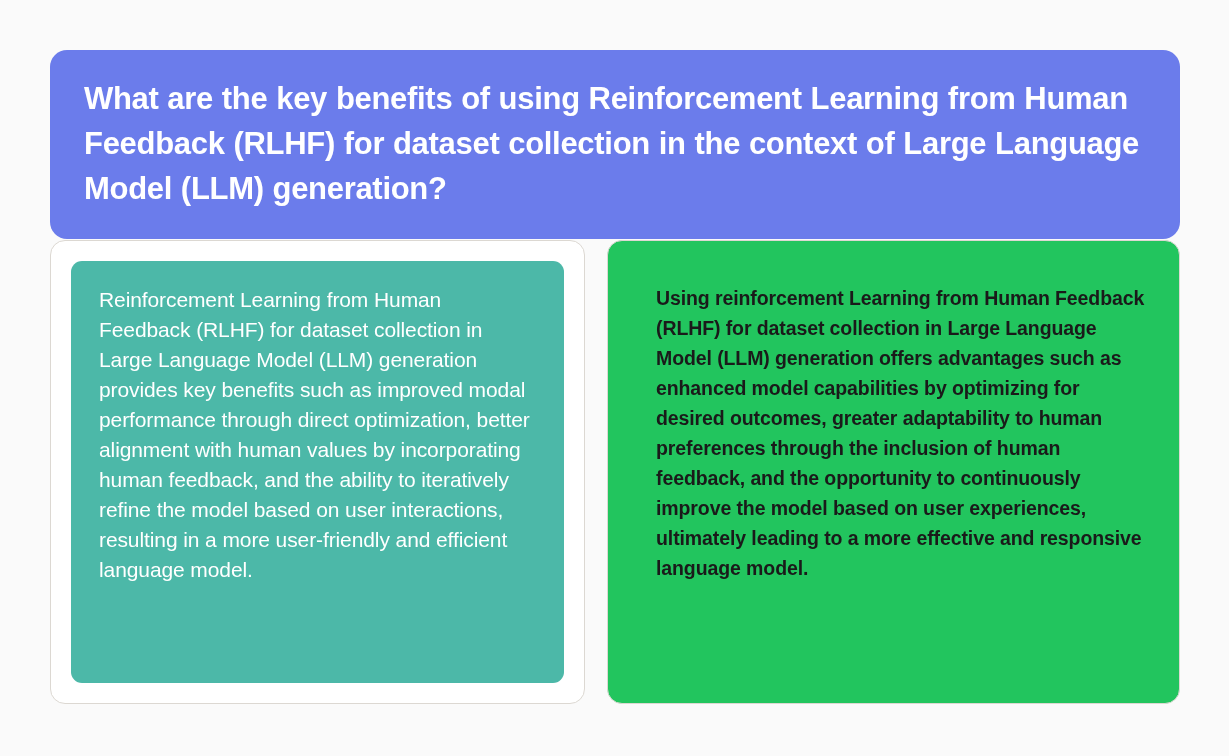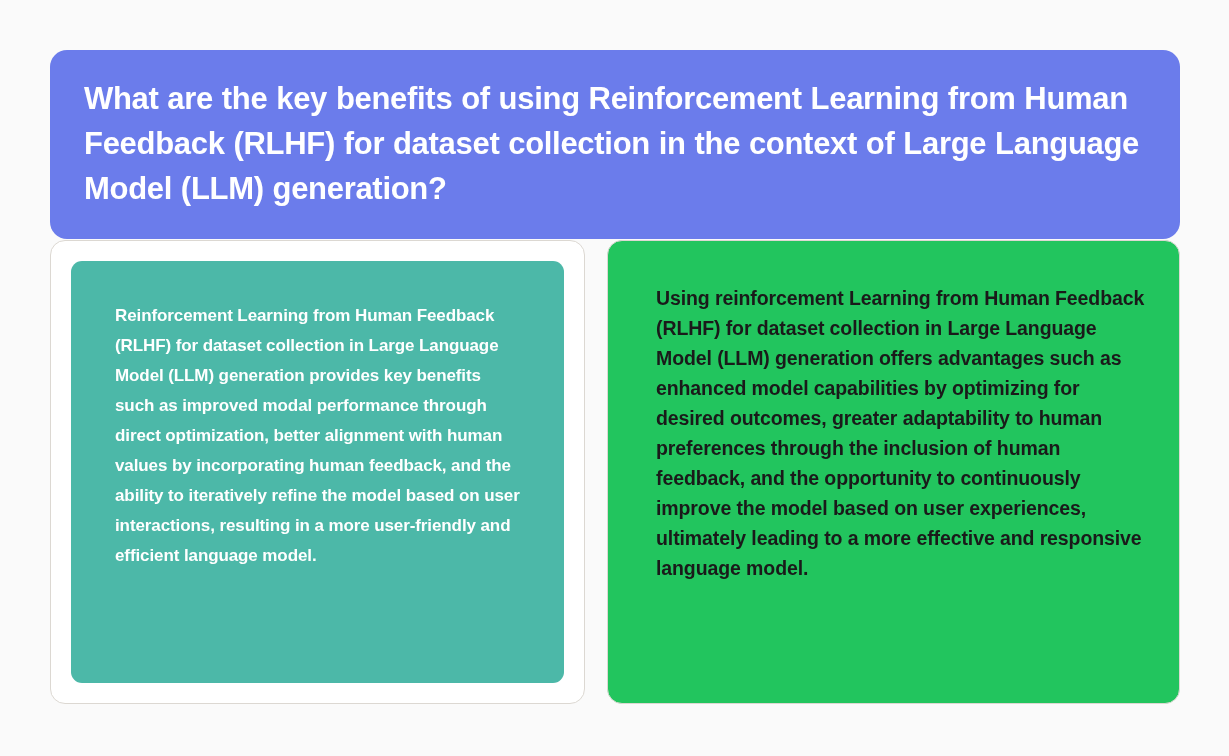--- a/index.html
+++ b/index.html
@@ -68,25 +68,25 @@
     height: 464px;
   }
   .answer-inner-green {
     box-sizing: border-box;
     background: #4cb8a8;
     border-radius: 11px;
     height: 100%;
     padding: 24px 26px 22px 28px;
   }
   .answer-text--light {
-    margin: 16px;
+    margin: 0;
     color: #ffffff;
-    font-size: 17px;
+    font-size: 21px;
     line-height: 30px;
-    font-weight: 700;
+    font-weight: 400;
     letter-spacing: -0.1px;
   }
 
   
   .answer-card--right {
     background: #22c55e;
     border: 1px solid #dcd8d2;
     padding: 42px 30px 30px 48px;
     height: 464px;
   }

